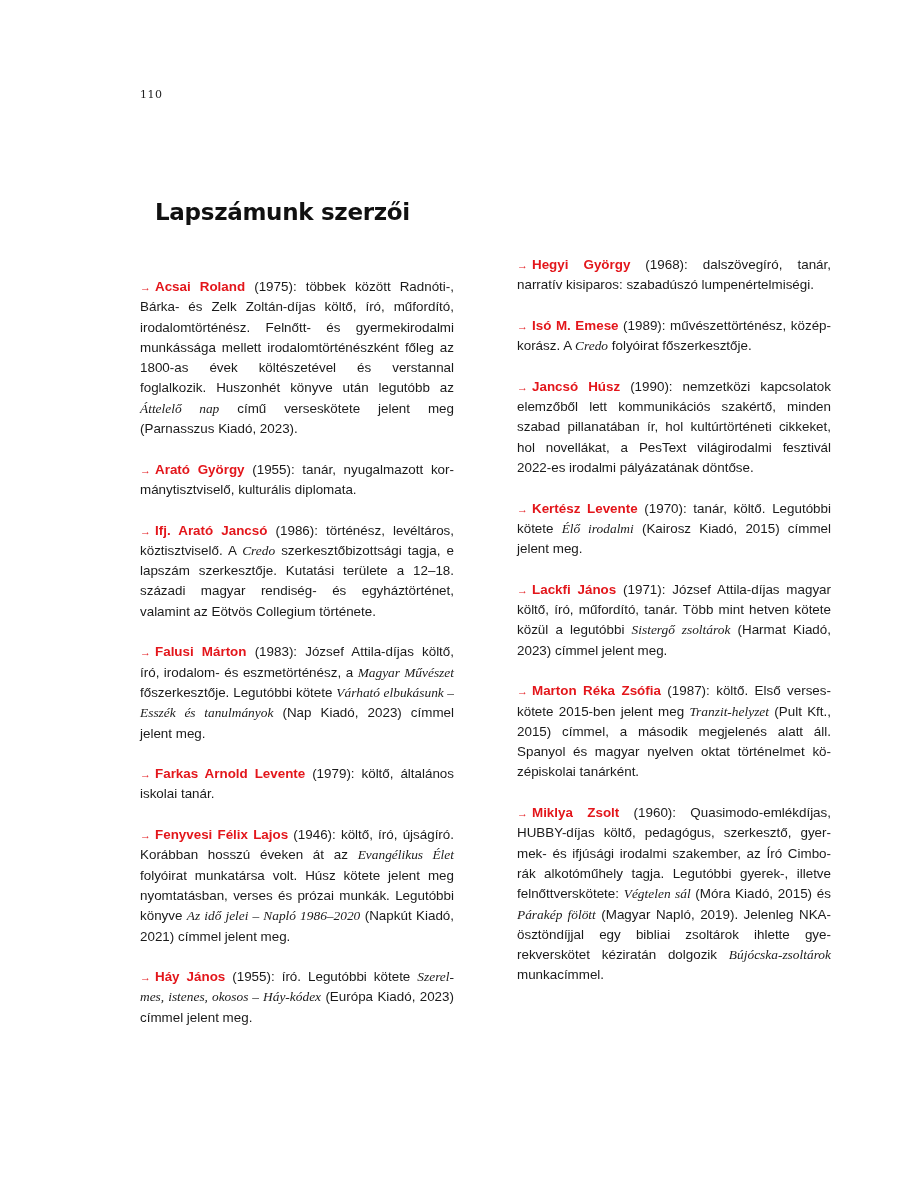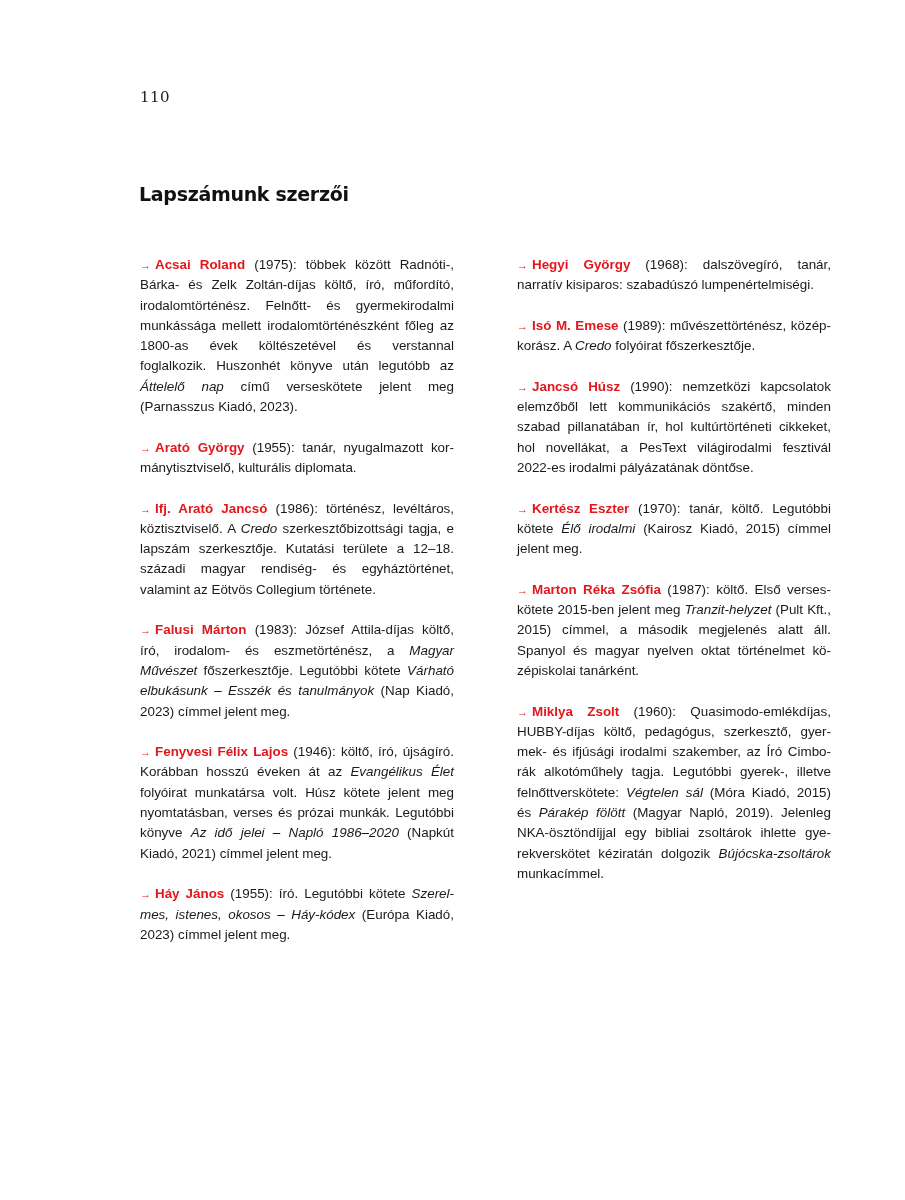--- a/index.html
+++ b/index.html
@@ -1,44 +1,46 @@
 <!DOCTYPE html>
 <html><head>
   <meta charset="utf-8">
   <style>
     html, body { margin: 0; padding: 0; background: #ffffff; }
     body { width: 905px; height: 1200px; position: relative; overflow: hidden;
       font-family: "Liberation Sans", "DejaVu Sans", sans-serif; color: #1a1a1a; }
     .page-number { position: absolute; left: 140px; top: 88px; font-family: "DejaVu Serif", serif;
-      font-size: 15px; letter-spacing: 0.5px; color: #222; }
-    .page-title { position: absolute; left: 139px; top: 183px; margin: 0;
-      font-family: "DejaVu Sans", sans-serif; font-weight: bold; font-size: 19px; letter-spacing: -0.3px; color: #111; }
+      font-size: 11px; letter-spacing: 0.5px; color: #222; }
+    .page-title { position: absolute; left: 139px; top: 183px; margin: 16px;
+      font-family: "DejaVu Sans", sans-serif; font-weight: bold; font-size: 23px; letter-spacing: -0.3px; color: #111; }
     .column { position: absolute; top: 255px; width: 314px; }
-    .col-left { left: 140px; }
+    .col-left { left: 140px; margin-top: 22px; }
     .col-right { left: 476px; margin-left: 41px; }
     .entry { font-size: 13.4px; line-height: 20.3px; text-align: justify; margin: 0 0 20.3px 0; hyphens: manual; }
     .entry .arrow { color: #e3161b; font-size: 11px; margin-right: 4px; }
     .entry .name { color: #e3161b; font-weight: bold; }
-    .entry i { font-style: italic; }
+    .entry i { font-style: italic; font-family: Liberation Serif, serif; }
   </style>
 </head>
 <body>
 
 <div>
   <div class="page-number">110</div>
   <h1 class="page-title">Lapszámunk szerzői</h1>
   <div class="column col-left">
       <p class="entry"><span class="arrow">→</span><span class="name">Acsai Roland</span><span> (1975): többek között Radnóti-, Bárka- és Zelk Zoltán-díjas költő, író, műfordító, irodalomtörténész. Felnőtt- és gyermekirodalmi munkássága mellett irodalomtörténészként főleg az 1800-as évek költészetével és verstannal foglalkozik. Huszonhét könyve után legutóbb az </span><i>Áttelelő nap</i><span> című verseskötete jelent meg (Parnasszus Kiadó, 2023).</span></p>
       <p class="entry"><span class="arrow">→</span><span class="name">Arató György</span><span> (1955): tanár, nyugalmazott kor­mánytisztviselő, kulturális diplomata.</span></p>
       <p class="entry"><span class="arrow">→</span><span class="name">Ifj. Arató Jancsó</span><span> (1986): történész, levéltáros, köztisztviselő. A </span><i>Credo</i><span> szerkesztőbizottsági tagja, e lapszám szerkesztője. Kutatási területe a 12–18. szá­zadi magyar rendiség- és egyháztörténet, valamint az Eötvös Collegium története.</span></p>
       <p class="entry"><span class="arrow">→</span><span class="name">Falusi Márton</span><span> (1983): József Attila-díjas költő, író, irodalom- és eszmetörténész, a </span><i>Magyar Művészet</i><span> főszerkesztője. Legutóbbi kötete </span><i>Várható elbuká­sunk – Esszék és tanulmányok</i><span> (Nap Kiadó, 2023) címmel jelent meg.</span></p>
+      <p class="entry"><span class="arrow">→</span><span class="name">Farkas Arnold Levente</span><span> (1979): költő, általános iskolai tanár.</span></p>
       <p class="entry"><span class="arrow">→</span><span class="name">Fenyvesi Félix Lajos</span><span> (1946): költő, író, újságíró. Korábban hosszú éveken át az </span><i>Evangélikus Élet</i><span> folyóirat munkatársa volt. Húsz kötete jelent meg nyomtatásban, verses és prózai munkák. Legutób­bi könyve </span><i>Az idő jelei – Napló 1986–2020</i><span> (Napkút Kiadó, 2021) címmel jelent meg.</span></p>
       <p class="entry"><span class="arrow">→</span><span class="name">Háy János</span><span> (1955): író. Legutóbbi kötete </span><i>Szerel­mes, istenes, okosos – Háy-kódex</i><span> (Európa Kiadó, 2023) címmel jelent meg.</span></p>
     </div>
   <div class="column col-right">
       <p class="entry"><span class="arrow">→</span><span class="name">Hegyi György</span><span> (1968): dalszövegíró, tanár, narratív kisiparos: szabadúszó lumpenértelmiségi.</span></p>
       <p class="entry"><span class="arrow">→</span><span class="name">Isó M. Emese</span><span> (1989): művészettörténész, közép­korász. A </span><i>Credo</i><span> folyóirat főszerkesztője.</span></p>
       <p class="entry"><span class="arrow">→</span><span class="name">Jancsó Húsz</span><span> (1990): nemzetközi kapcsolatok elemzőből lett kommunikációs szakértő, minden szabad pillanatában ír, hol kultúrtörténeti cikkeket, hol novellákat, a PesText világirodalmi fesztivál 2022-es irodalmi pályázatának döntőse.</span></p>
-      <p class="entry"><span class="arrow">→</span><span class="name">Kertész Eszter</span><span> (1970): tanár, költő. Legutóbbi kötete </span><i>Élő irodalmi</i><span> (Kairosz Kiadó, 2015) címmel jelent meg.</span></p>
+      <p class="entry"><span class="arrow">→</span><span class="name">Kertész Levente</span><span> (1970): tanár, költő. Legutóbbi kötete </span><i>Élő irodalmi</i><span> (Kairosz Kiadó, 2015) címmel jelent meg.</span></p>
+      <p class="entry"><span class="arrow">→</span><span class="name">Lackfi János</span><span> (1971): József Attila-díjas magyar költő, író, műfordító, tanár. Több mint hetven kötete közül a legutóbbi </span><i>Sistergő zsoltárok</i><span> (Harmat Kiadó, 2023) címmel jelent meg.</span></p>
       <p class="entry"><span class="arrow">→</span><span class="name">Marton Réka Zsófia</span><span> (1987): költő. Első verses­kötete 2015-ben jelent meg </span><i>Tranzit-helyzet</i><span> (Pult Kft., 2015) címmel, a második megjelenés alatt áll. Spanyol és magyar nyelven oktat történelmet kö­zépiskolai tanárként.</span></p>
       <p class="entry"><span class="arrow">→</span><span class="name">Miklya Zsolt</span><span> (1960): Quasimodo-emlékdíjas, HUBBY-díjas költő, pedagógus, szerkesztő, gyer­mek- és ifjúsági irodalmi szakember, az Író Cimbo­rák alkotóműhely tagja. Legutóbbi gyerek-, illetve felnőttverskötete: </span><i>Végtelen sál</i><span> (Móra Kiadó, 2015) és </span><i>Párakép fölött</i><span> (Magyar Napló, 2019). Jelenleg NKA-ösztöndíjjal egy bibliai zsoltárok ihlette gye­rekverskötet kéziratán dolgozik </span><i>Bújócska-zsoltárok</i><span> munkacímmel.</span></p>
     </div>
 </div>
 
 </body></html>

